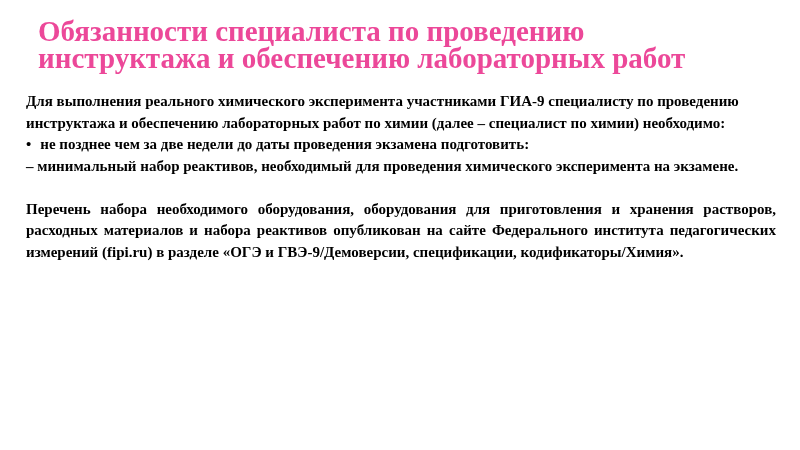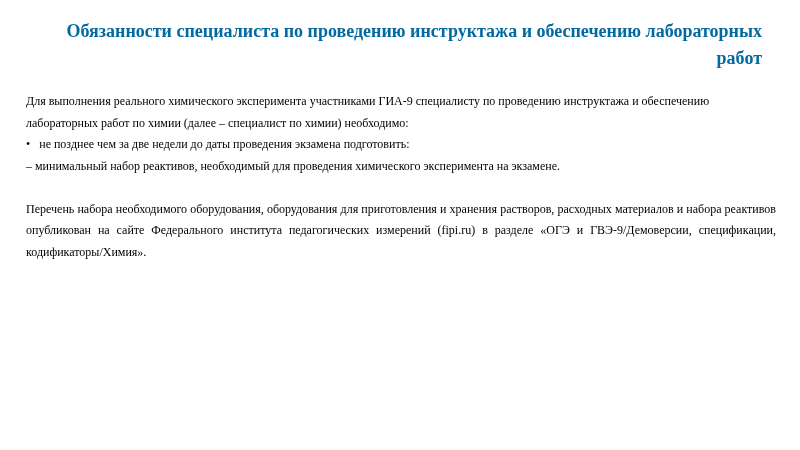--- a/index.html
+++ b/index.html
@@ -10,31 +10,32 @@
   .slide {
     position: relative;
     width: 800px;
     height: 450px;
     background: #ffffff;
     overflow: hidden;
     font-family: "Liberation Serif", "DejaVu Serif", serif;
   }
   .title {
     margin: 18px 38px 0 38px;
-    font-size: 18px;
+    font-size: 29px;
     line-height: 27px;
     font-weight: bold;
-    text-align: right;
-    color: #0369a1;
+    text-align: left;
+    color: #ec4899;
   }
   .body {
     margin: 19px 24px 0 26px;
-    font-size: 12px;
+    font-size: 15px;
     line-height: 21.5px;
     color: #000000;
+    font-weight: bold;
   }
   .body p {
     margin: 0;
     padding: 0;
   }
   .para-justified {
     text-align: justify;
   }
   .bullet-line .bullet {
     display: inline-block;

